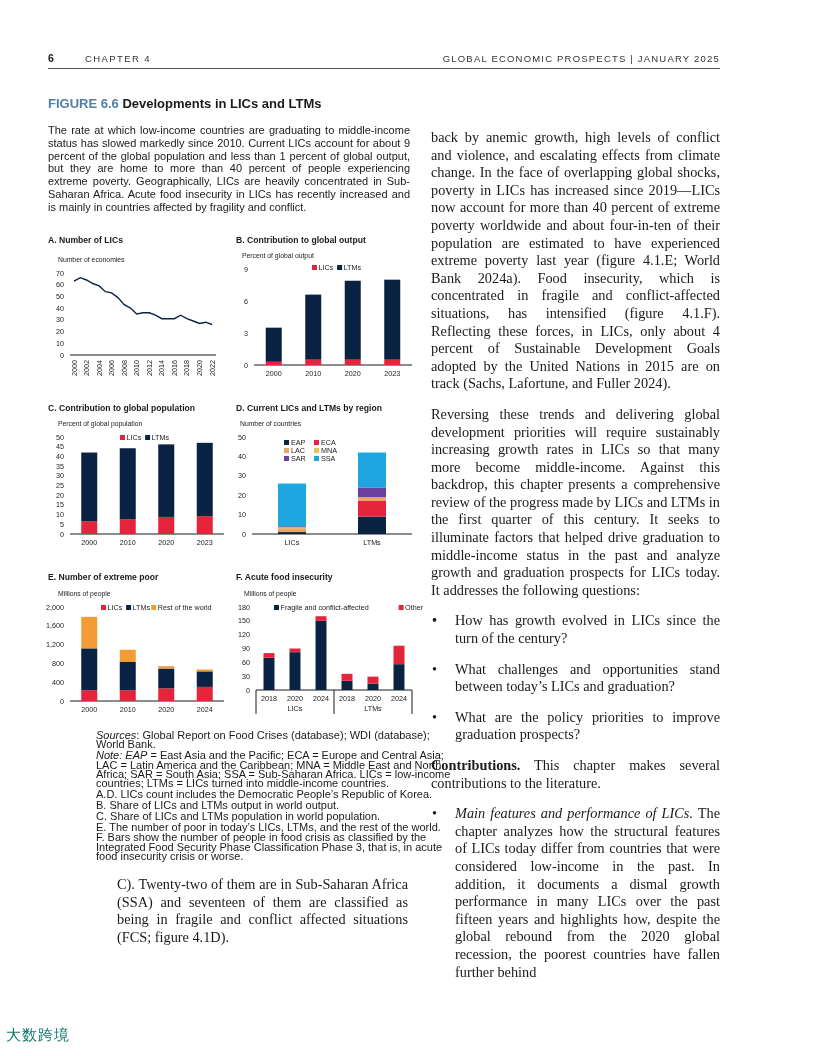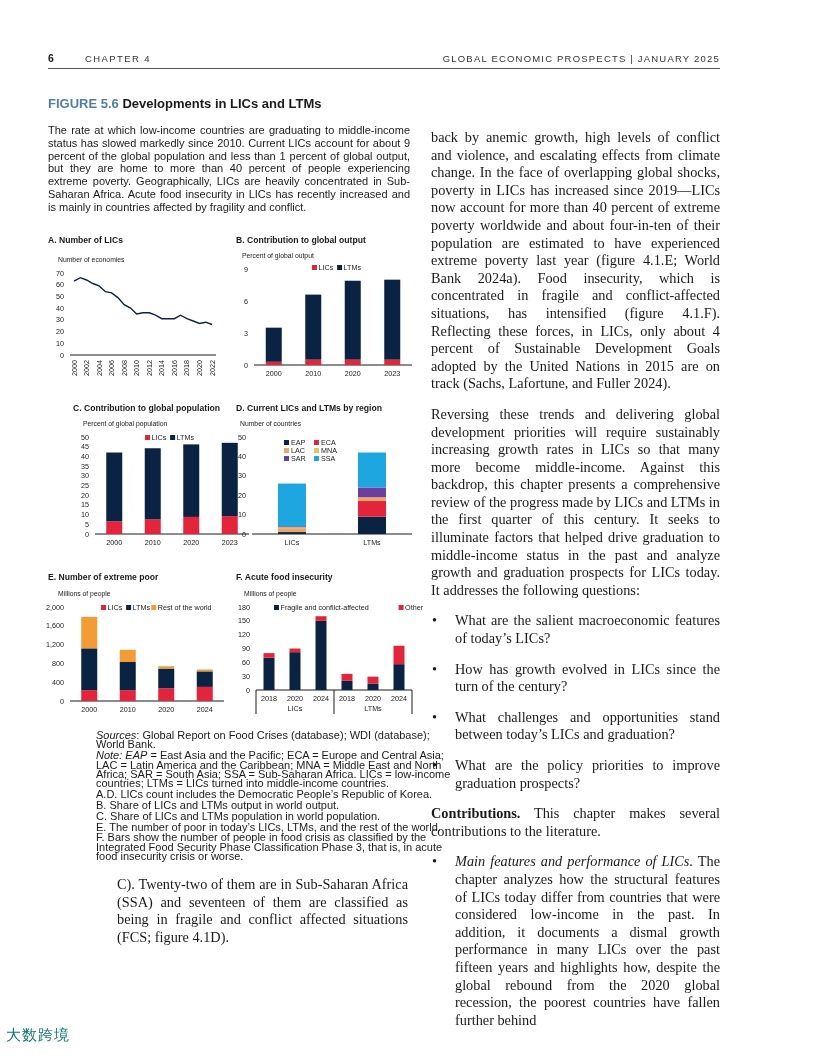--- a/index.html
+++ b/index.html
@@ -42,21 +42,21 @@
 </head>
 <body>
 
 <div class="run-head sans">
   <span class="pnum">6</span>
   <span class="chap">CHAPTER 4</span>
   <span class="pub">GLOBAL ECONOMIC PROSPECTS | JANUARY 2025</span>
 </div>
 
 <div class="fig-title sans">
-  <span class="lab">FIGURE 5.6</span>
+  <span class="lab">FIGURE 6.6</span>
   <span>Developments in LICs and LTMs</span>
 </div>
 <div class="fig-lede sans">The rate at which low-income countries are graduating to middle-income status has slowed markedly since 2010. Current LICs account for about 9 percent of the global population and less than 1 percent of global output, but they are home to more than 40 percent of people experiencing extreme poverty. Geographically, LICs are heavily concentrated in Sub-Saharan Africa. Acute food insecurity in LICs has recently increased and is mainly in countries affected by fragility and conflict.</div>
 
 <div class="panel sans" id="panel-A" style="left:48px;top:235px;width:180px;height:150px;">
   <div class="panel-title">A. Number of LICs</div>
   <svg width="180" height="150">
       <text x="10" y="27" class="unit-txt">Number of economies</text>
       <text x="16" y="122.5" class="ax-txt" text-anchor="end">0</text>
       <text x="16" y="110.78571428571429" class="ax-txt" text-anchor="end">10</text>
@@ -102,21 +102,21 @@
       <text x="116.75" y="141" class="ax-txt" text-anchor="middle">2020</text>
       <rect x="148.25" y="124.66666666666667" width="16" height="5.333333333333329" fill="#e3243b"></rect>
       <rect x="148.25" y="44.66666666666667" width="16" height="80" fill="#0b2343"></rect>
       <text x="156.25" y="141" class="ax-txt" text-anchor="middle">2023</text>
       <rect x="76" y="30" width="5" height="5" fill="#e3243b"></rect>
       <text x="82.5" y="35" class="ax-txt">LICs</text>
       <rect x="101.1" y="30" width="5" height="5" fill="#0b2343"></rect>
       <text x="107.6" y="35" class="ax-txt">LTMs</text>
     </svg>
 </div>
-<div class="panel sans" id="panel-C" style="left:48px;top:403px;width:180px;height:150px;margin-left:25px;">
+<div class="panel sans" id="panel-C" style="left:48px;top:403px;width:180px;height:150px;">
   <div class="panel-title">C. Contribution to global population</div>
   <svg width="180" height="150">
       <text x="10" y="23" class="unit-txt">Percent of global population</text>
       <text x="16" y="133.5" class="ax-txt" text-anchor="end">0</text>
       <text x="16" y="123.8" class="ax-txt" text-anchor="end">5</text>
       <text x="16" y="114.1" class="ax-txt" text-anchor="end">10</text>
       <text x="16" y="104.4" class="ax-txt" text-anchor="end">15</text>
       <text x="16" y="94.69999999999999" class="ax-txt" text-anchor="end">20</text>
       <text x="16" y="85" class="ax-txt" text-anchor="end">25</text>
       <text x="16" y="75.30000000000001" class="ax-txt" text-anchor="end">30</text>
@@ -268,21 +268,21 @@
 </div>
 
 <div class="bodytxt serif left-col">
   <p>C). Twenty-two of them are in Sub-Saharan Africa (SSA) and seventeen of them are classified as being in fragile and conflict affected situations (FCS; figure 4.1D).</p>
 </div>
 
 <div class="bodytxt serif right-col">
   <p>back by anemic growth, high levels of conflict and violence, and escalating effects from climate change. In the face of overlapping global shocks, poverty in LICs has increased since 2019—LICs now account for more than 40 percent of extreme poverty worldwide and about four-in-ten of their population are estimated to have experienced extreme poverty last year (figure 4.1.E; World Bank 2024a). Food insecurity, which is concentrated in fragile and conflict-affected situations, has intensified (figure 4.1.F). Reflecting these forces, in LICs, only about 4 percent of Sustainable Development Goals adopted by the United Nations in 2015 are on track (Sachs, Lafortune, and Fuller 2024).</p>
   <p class="gap">Reversing these trends and delivering global development priorities will require sustainably increasing growth rates in LICs so that many more become middle-income. Against this backdrop, this chapter presents a comprehensive review of the progress made by LICs and LTMs in the first quarter of this century. It seeks to illuminate factors that helped drive graduation to middle-income status in the past and analyze growth and graduation prospects for LICs today. It addresses the following questions:</p>
   <ul class="bullets">
-    <li><span class="dot">•</span><span>What are the salient macroeconomic features of today’s LICs?</span></li>
+    <li><span class="dot">•</span></li>
     <li><span class="dot">•</span><span>How has growth evolved in LICs since the turn of the century?</span></li>
     <li><span class="dot">•</span><span>What challenges and opportunities stand between today’s LICs and graduation?</span></li>
     <li><span class="dot">•</span><span>What are the policy priorities to improve graduation prospects?</span></li>
   </ul>
   <p><b>Contributions.</b><span> This chapter makes several contributions to the literature.</span></p>
   <ul class="bullets">
     <li><span class="dot">•</span><i>Main features and performance of LICs.</i><span> The chapter analyzes how the structural features of LICs today differ from countries that were considered low-income in the past. In addition, it documents a dismal growth performance in many LICs over the past fifteen years and highlights how, despite the global rebound from the 2020 global recession, the poorest countries have fallen further behind</span></li>
   </ul>
 </div>
 

